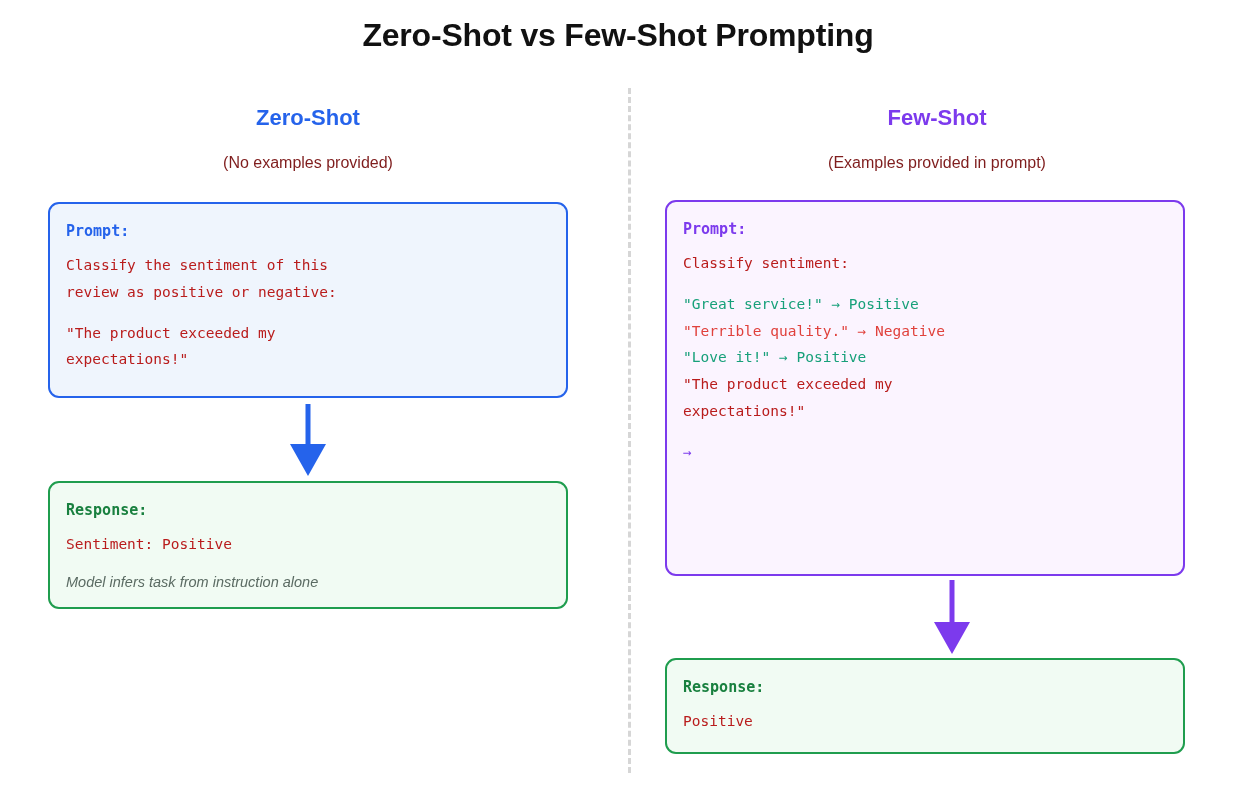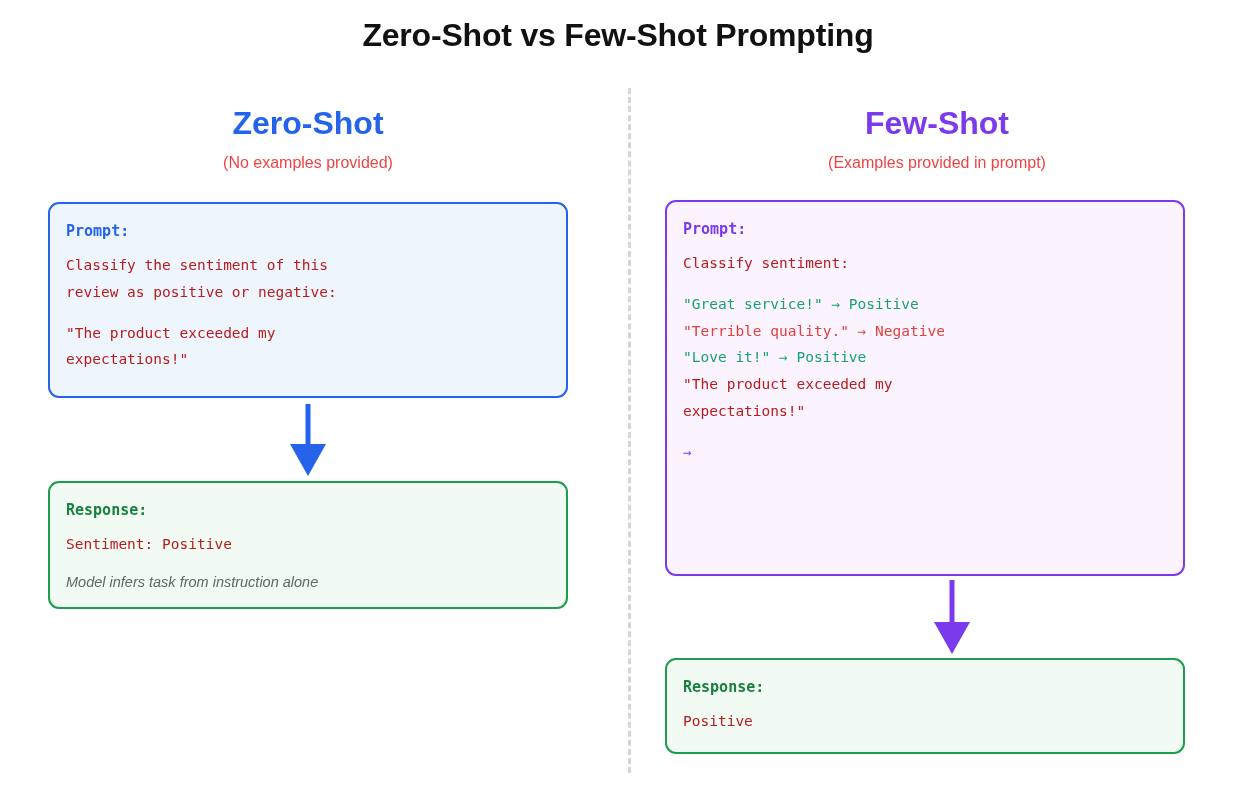--- a/index.html
+++ b/index.html
@@ -47,34 +47,34 @@
   }
   .col-zero { left: 48px;  width: 520px; }
   .col-few  { left: 665px; width: 544px; }
 
   .col-heading {
     position: absolute;
     top: 105px;
     left: 0;
     width: 100%;
     text-align: center;
-    font-size: 32px;
+    font-size: 22px;
     font-weight: bold;
   }
   .col-heading.blue   { color: #2563eb; }
   .col-heading.purple { color: #7c3aed; }
 
   .col-sub {
     position: absolute;
     top: 154px;
     left: 0;
     width: 100%;
     text-align: center;
     font-size: 16px;
-    color: #ef4444;
+    color: #7f1d1d;
   }
 
   
   .card {
     position: absolute;
     box-sizing: border-box;
     border-radius: 11px;
     padding: 18px 16px 24px 16px;
   }
   .card-prompt-blue {

